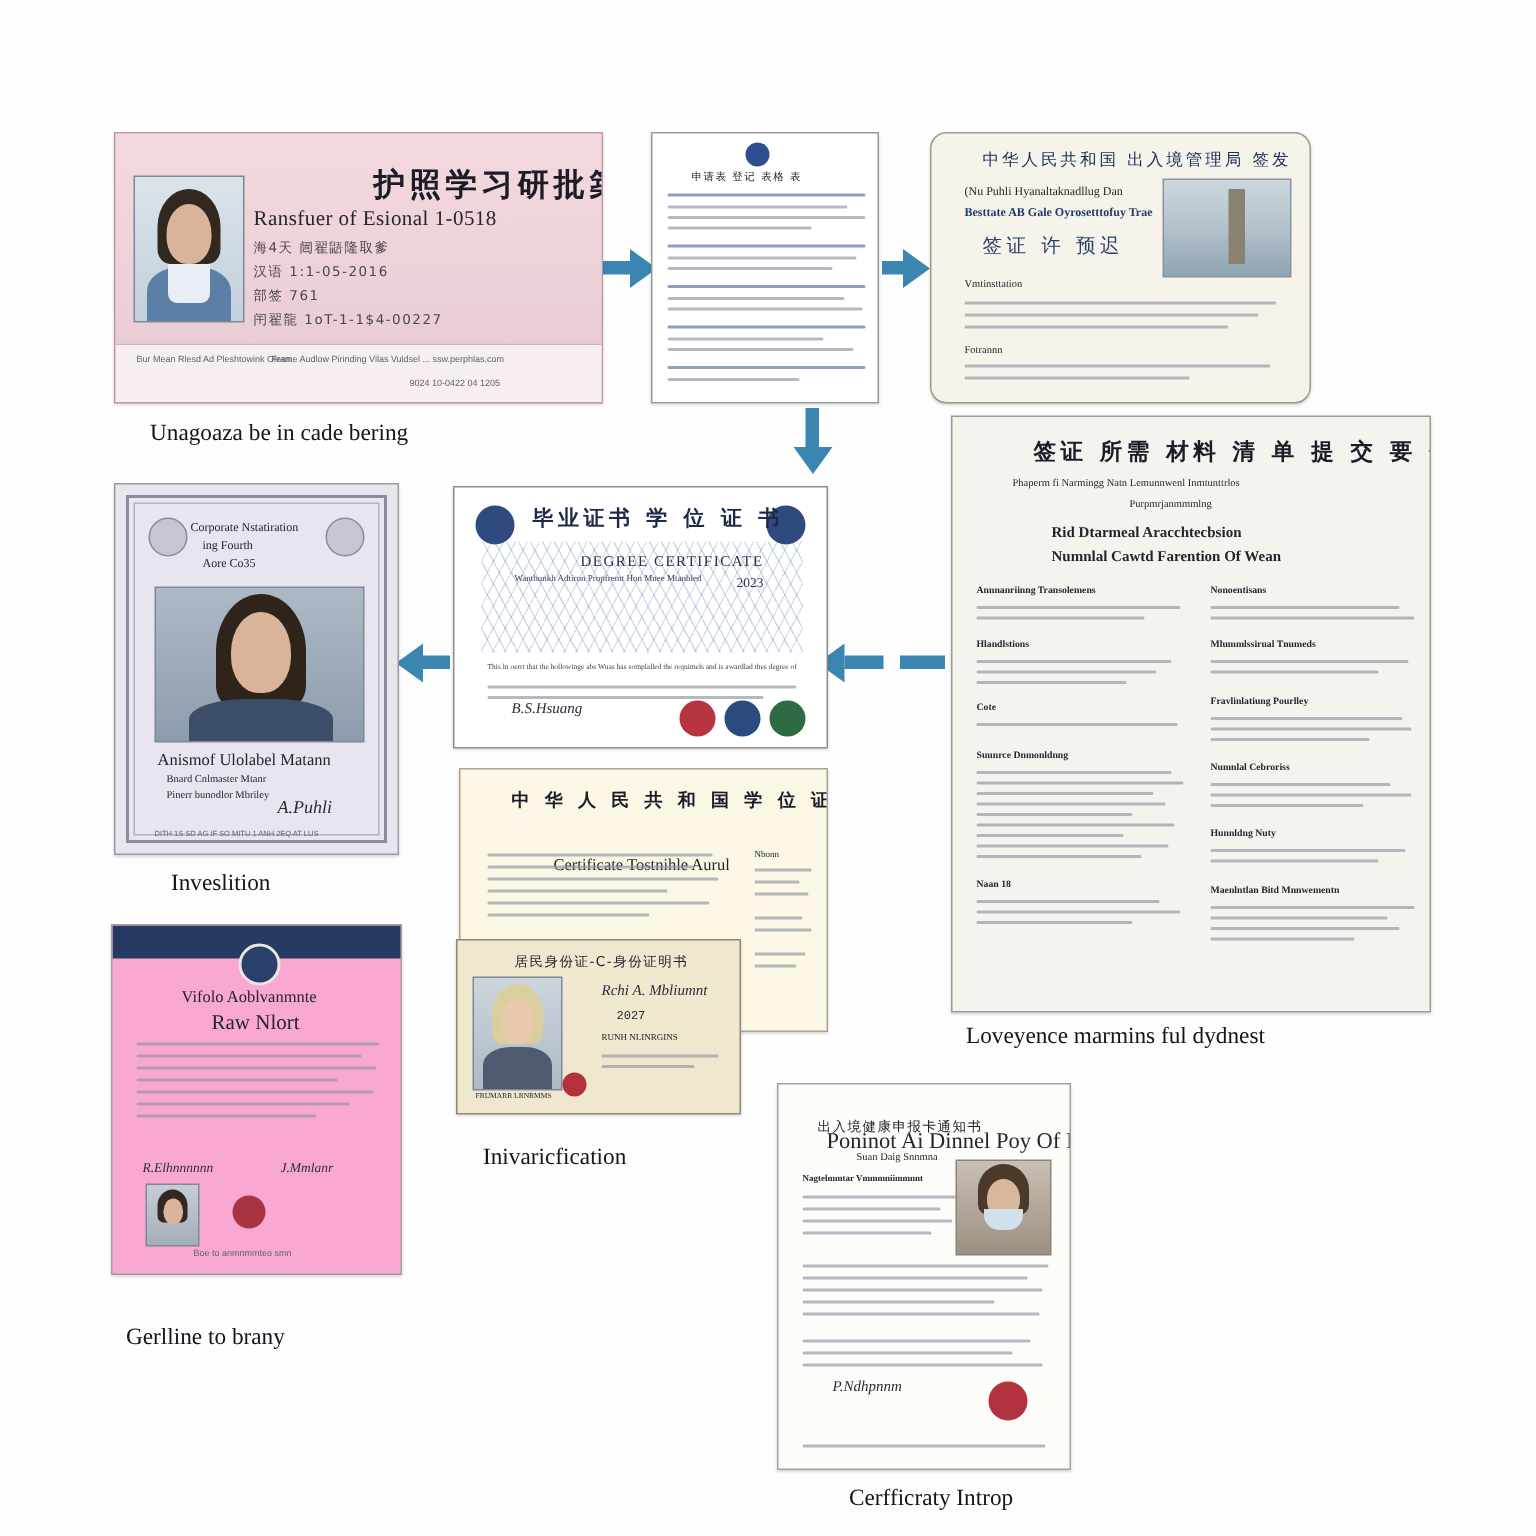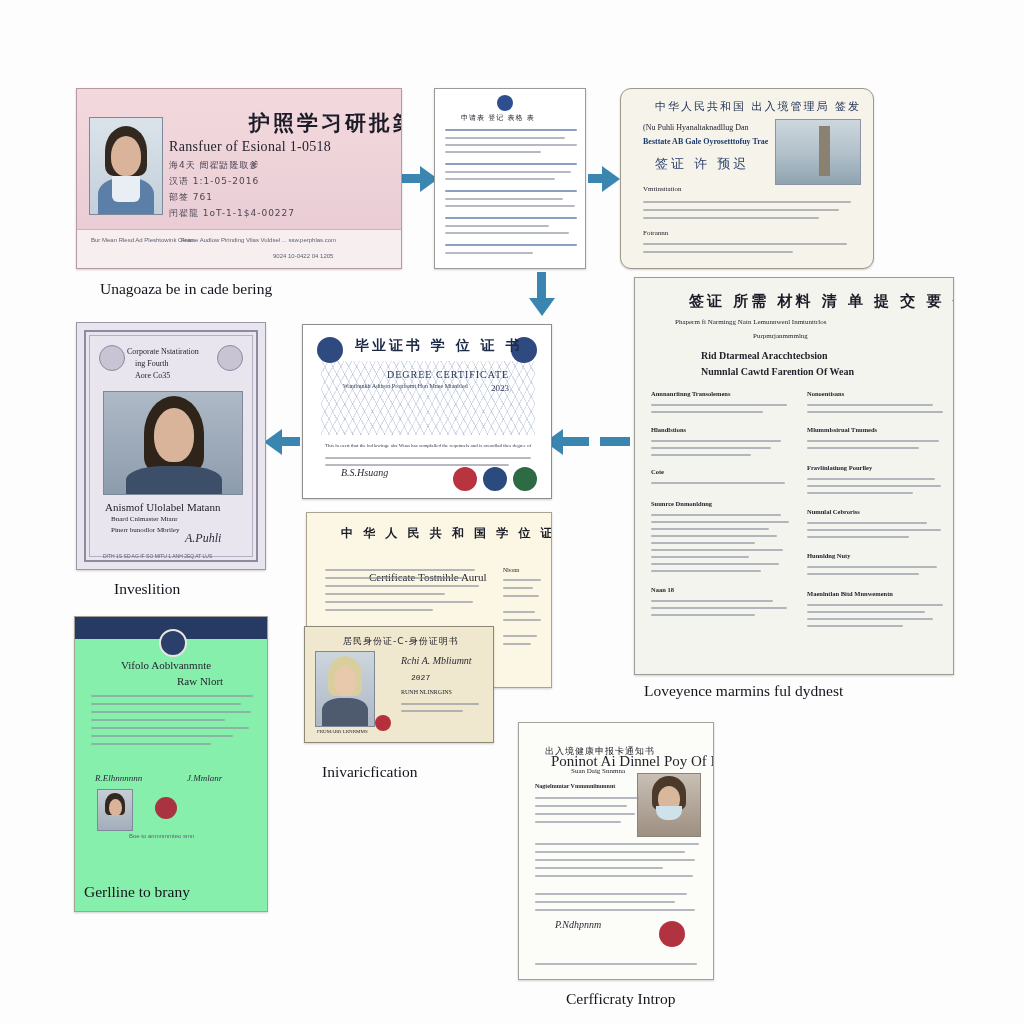--- a/index.html
+++ b/index.html
@@ -151,21 +151,21 @@
   
   #doc6 { left: 634px; top: 277px; width: 320px; height: 398px; background: #f4f4ef; border-color: #9c9c94; }
 
   
   #doc7 { left: 306px; top: 512px; width: 246px; height: 176px; background: #fbf7e4; border-color: #aaa48c; }
 
   
   #doc8 { left: 304px; top: 626px; width: 190px; height: 117px; background: #efe8cf; border-color: #8d8878; }
 
   
-  #doc9 { left: 74px; top: 616px; width: 194px; height: 296px; background: #86efac; border-color: #a3a098; }
+  #doc9 { left: 74px; top: 616px; width: 194px; height: 234px; background: #f9a8d4; border-color: #a3a098; }
   #doc9 .top { position:absolute; left:0; top:0; width:194px; height:22px; background:#273a63; }
 
   
   #doc10 { left: 518px; top: 722px; width: 196px; height: 258px; background: #fcfcf8; border-color: #a2a29a; }
   #doc10 .pic { position:absolute; right:12px; top:50px; width:62px; height:62px; background:linear-gradient(180deg,#c9bfb4 0%,#9d8f82 100%); border:1px solid #8b8278; }
 
   .tinytext { position:absolute; font-size:4px; color:#5e6270; line-height:6px; font-family:"Liberation Sans", sans-serif; }
 </style>
 </head>
 <body>
@@ -374,21 +374,21 @@
     <div class="ln" style="left:96px; top:83px; width:62px;"></div>
     <div class="lat" style="left:12px; top:102px; font-size:5px;">FRUMARR  LRNRMMS</div>
     <div class="seal" style="left:70px; top:88px; width:16px; height:16px; background:#b6303c;"></div>
   </div>
   <div class="caption" style="left:322px; top:763px;">Inivaricfication</div>
 
   <div class="doc" id="doc9">
     <div class="top"></div>
     <div class="seal" style="left:84px; top:12px; width:24px; height:24px; background:#2b3f6b; border:2px solid #e8e6de;"></div>
     <div class="lat" style="left:46px; top:42px; font-size:11px;">Vifolo Aoblvanmnte</div>
-    <div class="lat" style="left:66px; top:58px; font-size:11px;margin-left:36px;">Raw Nlort</div>
+    <div class="lat" style="left:66px; top:58px; font-size:14px;">Raw Nlort</div>
     <div class="ln" style="left:16px; top:78px; width:162px;"></div>
     <div class="ln" style="left:16px; top:86px; width:150px;"></div>
     <div class="ln" style="left:16px; top:94px; width:160px;"></div>
     <div class="ln" style="left:16px; top:102px; width:134px;"></div>
     <div class="ln" style="left:16px; top:110px; width:158px;"></div>
     <div class="ln" style="left:16px; top:118px; width:142px;"></div>
     <div class="ln" style="left:16px; top:126px; width:120px;"></div>
     <div class="sig" style="left:20px; top:156px; font-size:9px;">R.Elhnnnnnn</div>
     <div class="sig" style="left:112px; top:156px; font-size:9px;">J.Mmlanr</div>
     <div class="photo" style="left:22px; top:172px; width:34px; height:40px; background:linear-gradient(180deg,#c6cdd6 0%,#a4aeba 100%);">

